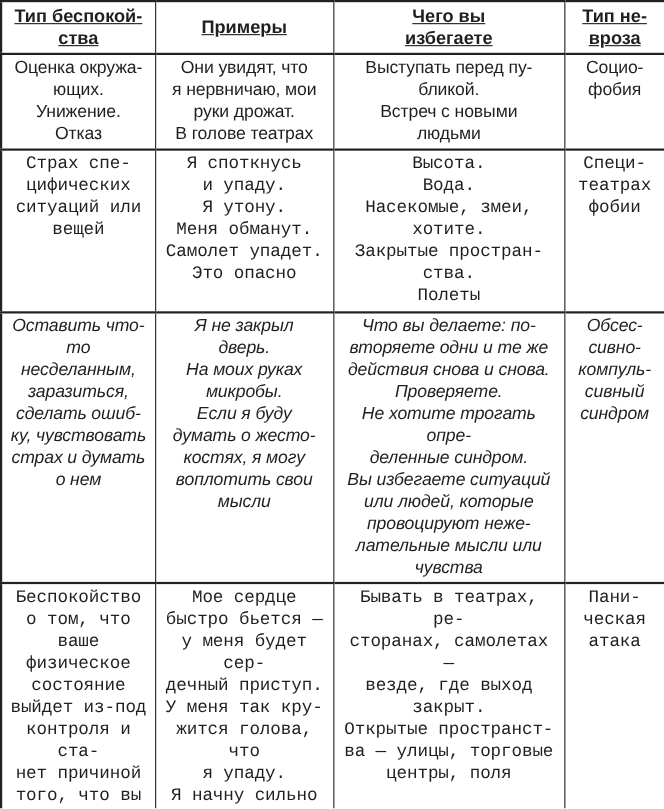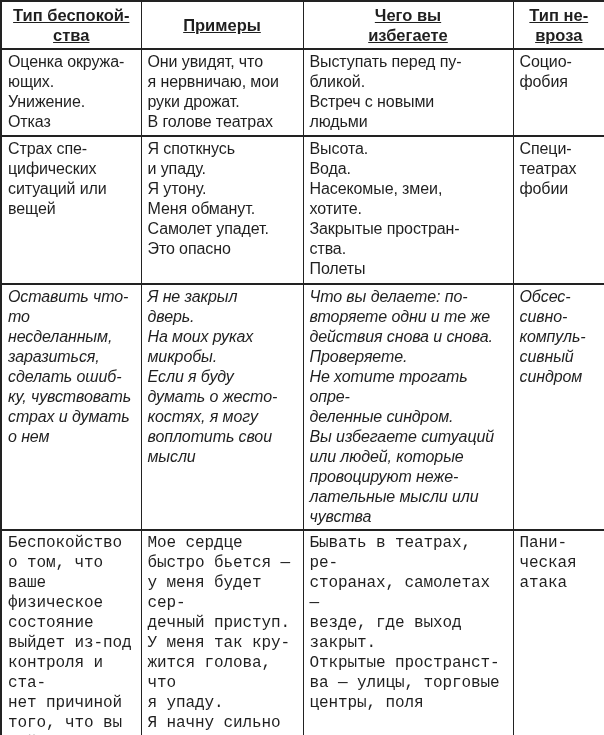--- a/index.html
+++ b/index.html
@@ -45,28 +45,28 @@
     font-size: 16.5px;
     line-height: 20px;
     font-weight: bold;
     text-align: center;
     vertical-align: middle;
     padding: 2px 4px;
   }
   td {
     font-size: 16px;
     line-height: 20px;
-    text-align: left;
+    text-align: center;
     vertical-align: top;
     padding: 2px 6px 2px 6px;
     letter-spacing: -0.1px;
   }
   tr.row-header { height: 48px; text-decoration: underline; }
   tr.row-1 { height: 87px; }
-  tr.row-2 { height: 148px; }
+  tr.row-2 { height: 148px; font-family: Liberation Mono, monospace; }
   tr.row-3 { height: 233px; font-style: italic; }
   tr.row-4 { height: 280px; font-family: Liberation Mono, monospace; }
 </style>
 </head>
 <body>
 
 <div class="page">
   <table class="anxiety-table">
     <colgroup>
       <col class="c1">

